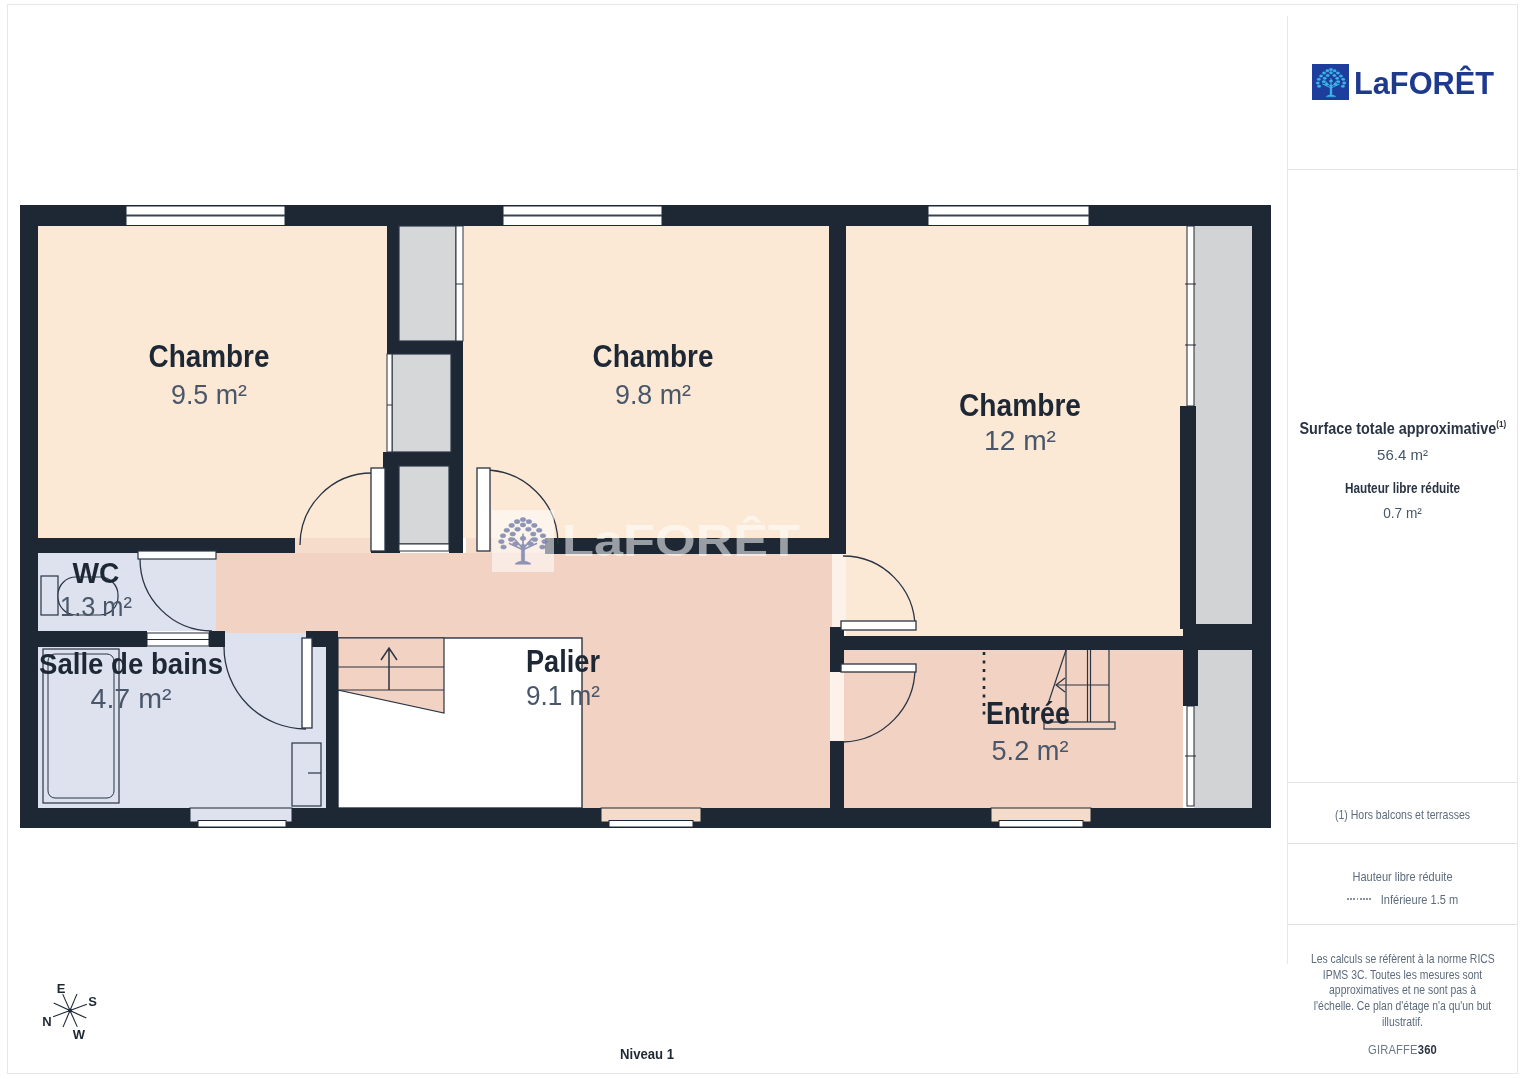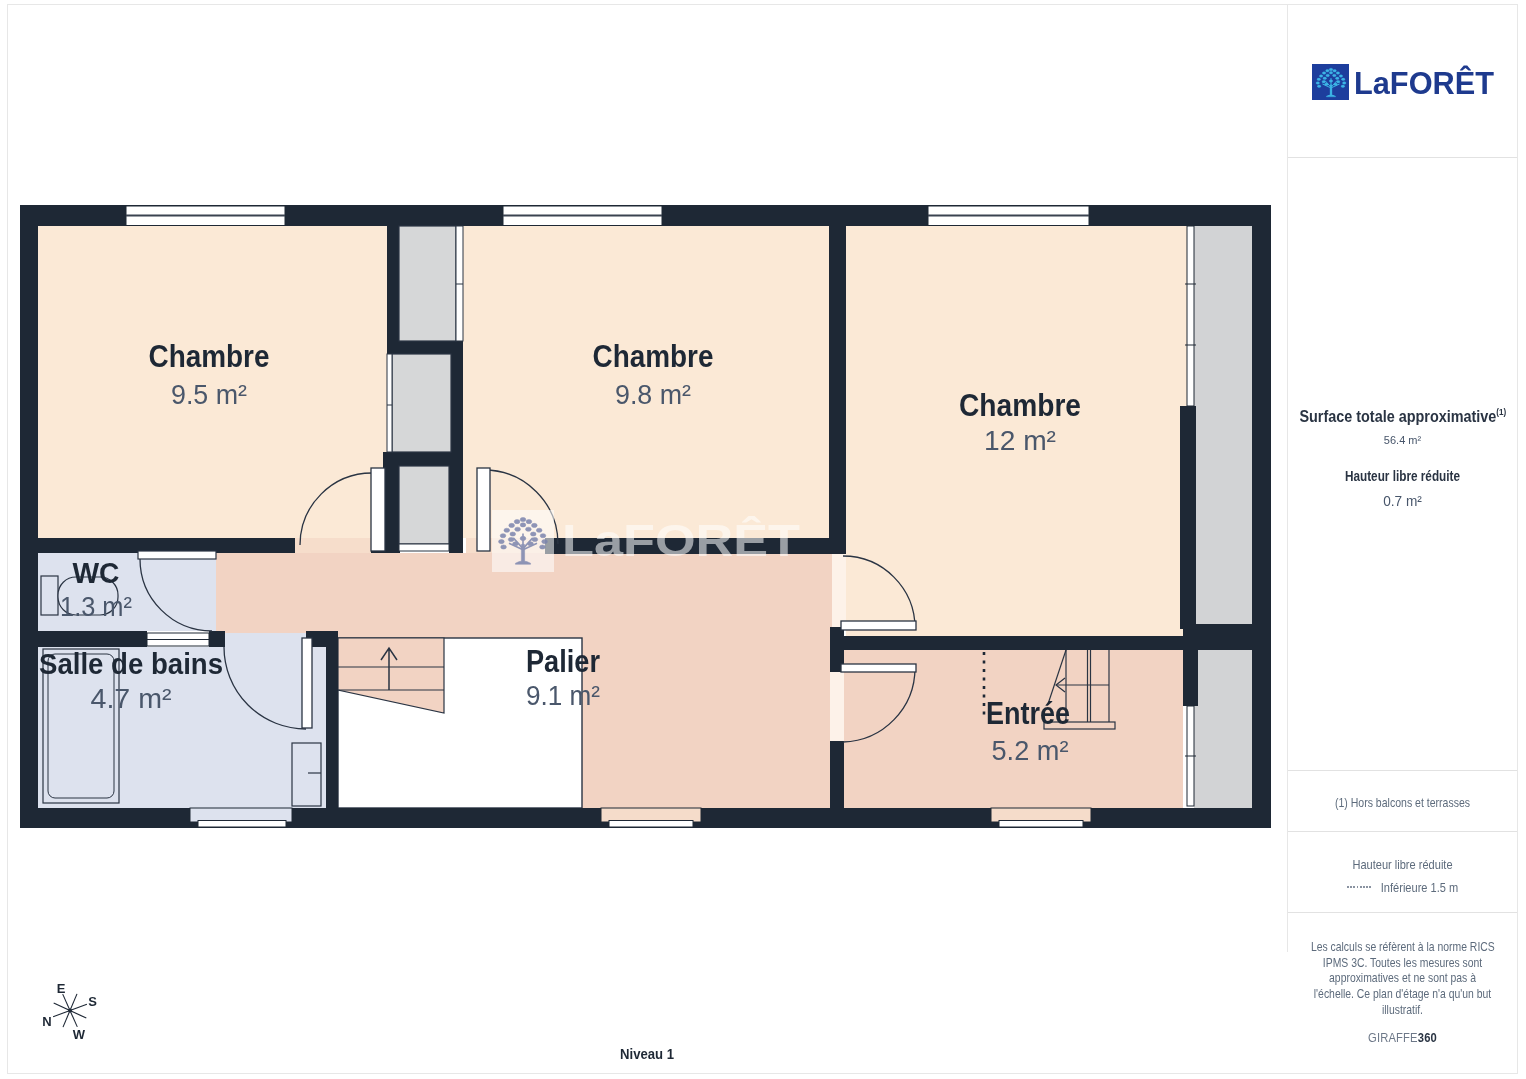--- a/index.html
+++ b/index.html
@@ -1,19 +1,19 @@
 <!DOCTYPE html>
 <html><head>
 <meta charset="utf-8">
 <style>
   html,body{margin:0;padding:0;background:#ffffff;}
   #page{position:relative;width:1526px;height:1079px;font-family:"Liberation Sans",sans-serif;overflow:hidden;background:#fff;}
   .abs{position:absolute;}
   #frame{position:absolute;left:7px;top:4px;width:1509px;height:1068px;border:1px solid #e7e7e7;}
-  #sidebar{position:absolute;left:1287px;top:4px;width:229px;height:948px;border-left:1px solid #e7e7e7;border-right:1px solid #e7e7e7;}
+  #sidebar{position:absolute;left:1287px;top:16px;width:229px;height:948px;border-left:1px solid #e7e7e7;border-right:1px solid #e7e7e7;}
   .divider{position:absolute;left:0;width:229px;border-top:1px solid #e2e2e2;}
   .sbtxt{position:absolute;width:229px;text-align:center;white-space:nowrap;}
 </style>
 </head>
 <body>
 <div id="page">
 
   <div id="frame"></div>
 
   <svg id="plan" class="abs" style="left:0;top:0" width="1526" height="1079" viewBox="0 0 1526 1079">
@@ -317,21 +317,21 @@
   </svg>
 
   <div id="sidebar">
 
     <div id="logo" class="abs" style="left:0;top:0;width:229px;height:153px;"></div>
 
     <div class="divider" style="top:153px"></div>
 
     <div class="sbtxt" style="top:403px;font-size:16px;font-weight:bold;color:#2a3443;transform:scaleX(0.90);">Surface totale approximative<span style="font-size:9px;vertical-align:7px;">(1)</span></div>
 
-    <div class="sbtxt" style="top:430px;font-size:11px;color:#47556a;">56.4 m²</div>
+    <div class="sbtxt" style="top:430px;font-size:15px;color:#47556a;">56.4 m²</div>
 
     <div class="sbtxt" style="top:464px;font-size:14px;font-weight:bold;color:#2a3443;transform:scaleX(0.84);">Hauteur libre réduite</div>
 
     <div class="sbtxt" style="top:488px;font-size:15px;color:#47556a;transform:scaleX(0.91);">0.7 m²</div>
 
     <div class="divider" style="top:766px"></div>
 
     <div class="sbtxt" style="top:791px;font-size:13px;color:#5d6b7c;transform:scaleX(0.81);">(1) Hors balcons et terrasses</div>
 
     <div class="divider" style="top:827px"></div>

